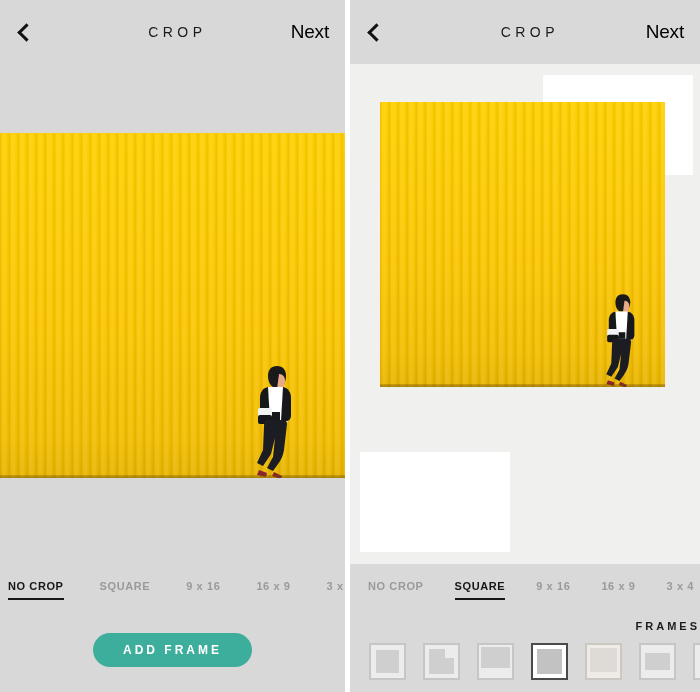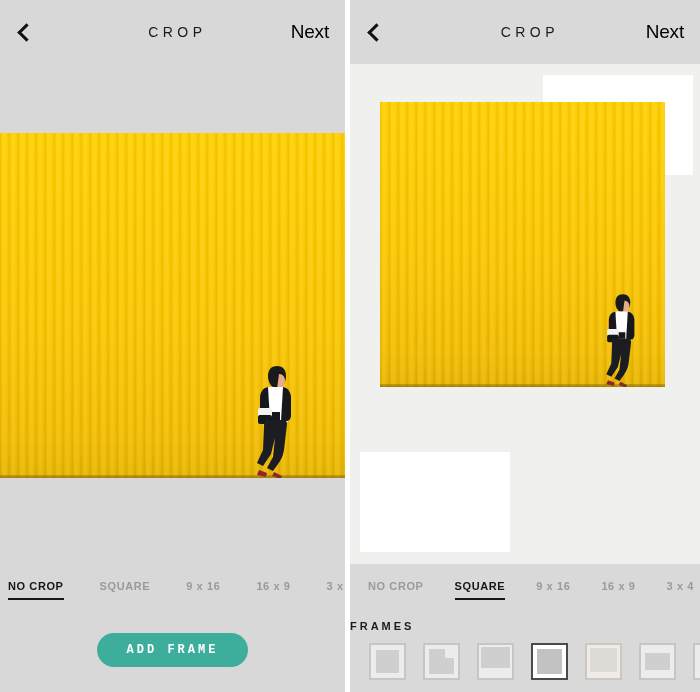--- a/index.html
+++ b/index.html
@@ -204,26 +204,26 @@
     background: #3cae9b;
     color: #ffffff;
     border: none;
     border-radius: 22px;
     height: 34px;
     padding: 0 30px;
     font-size: 12px;
     font-weight: 700;
     letter-spacing: 3px;
     cursor: pointer;
-    font-family: Liberation Mono, monospace;
+    font-family: Liberation Sans, sans-serif;
   }
 
   
   .frames-label {
-    text-align: left;
+    text-align: right;
     font-size: 11px;
     font-weight: 700;
     letter-spacing: 3px;
     color: #1d1d1d;
     padding-top: 12px;
   }
   .frames-strip {
     display: flex;
     align-items: center;
     gap: 17px;

